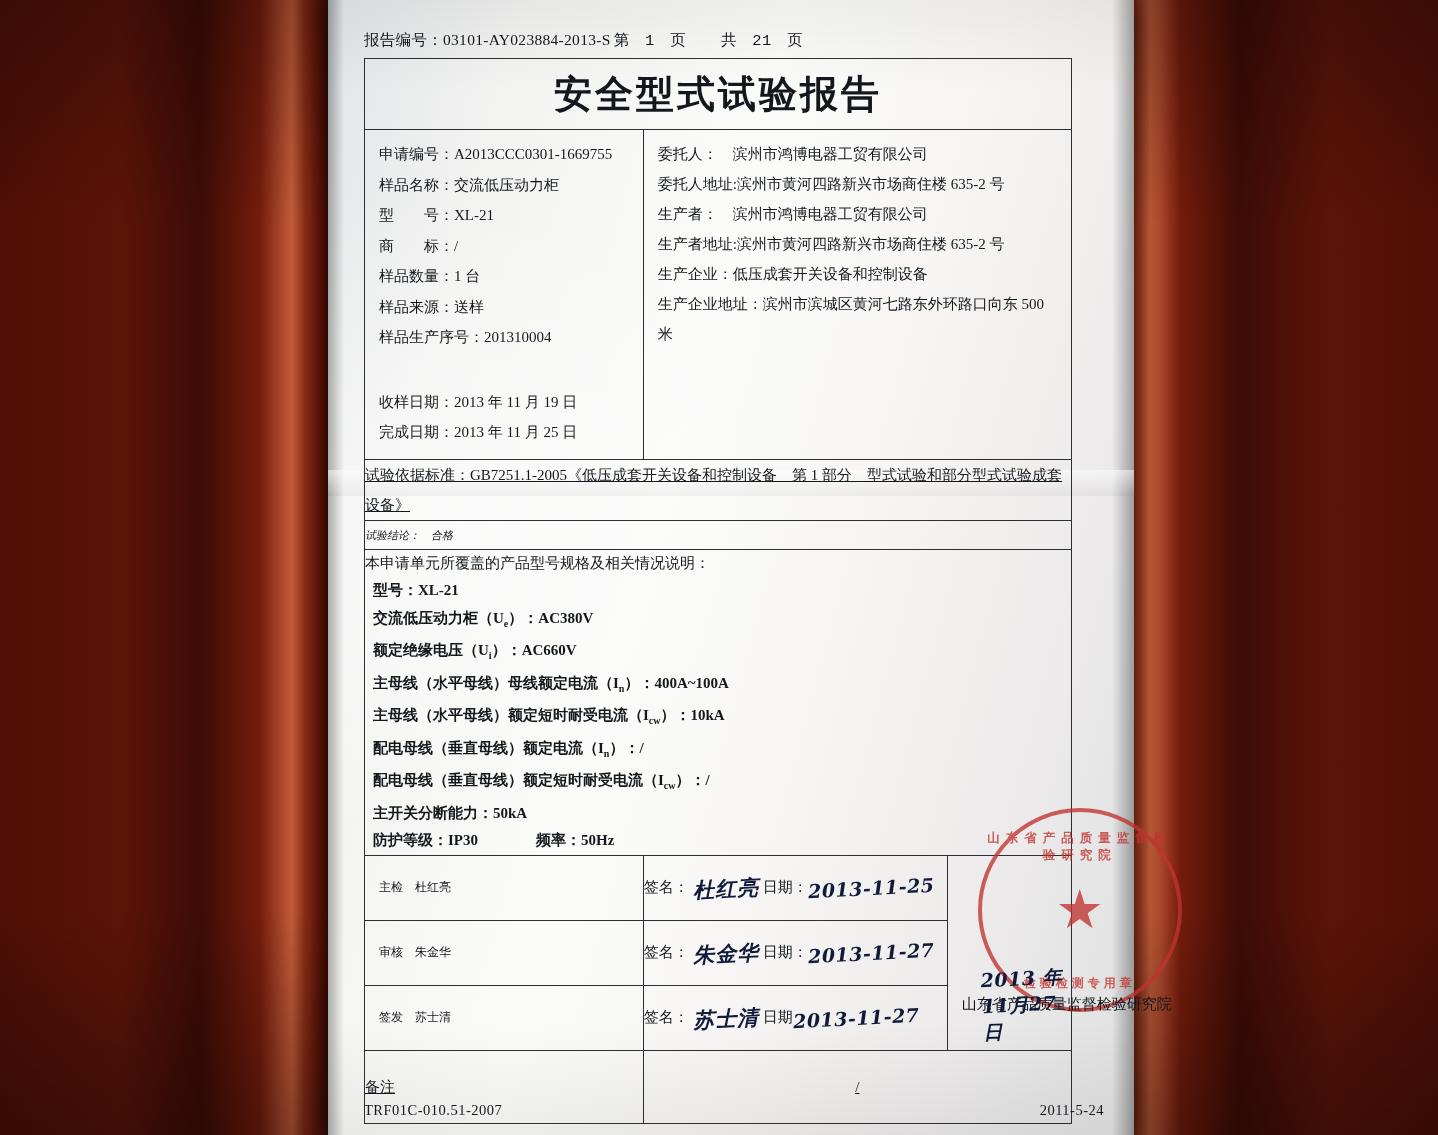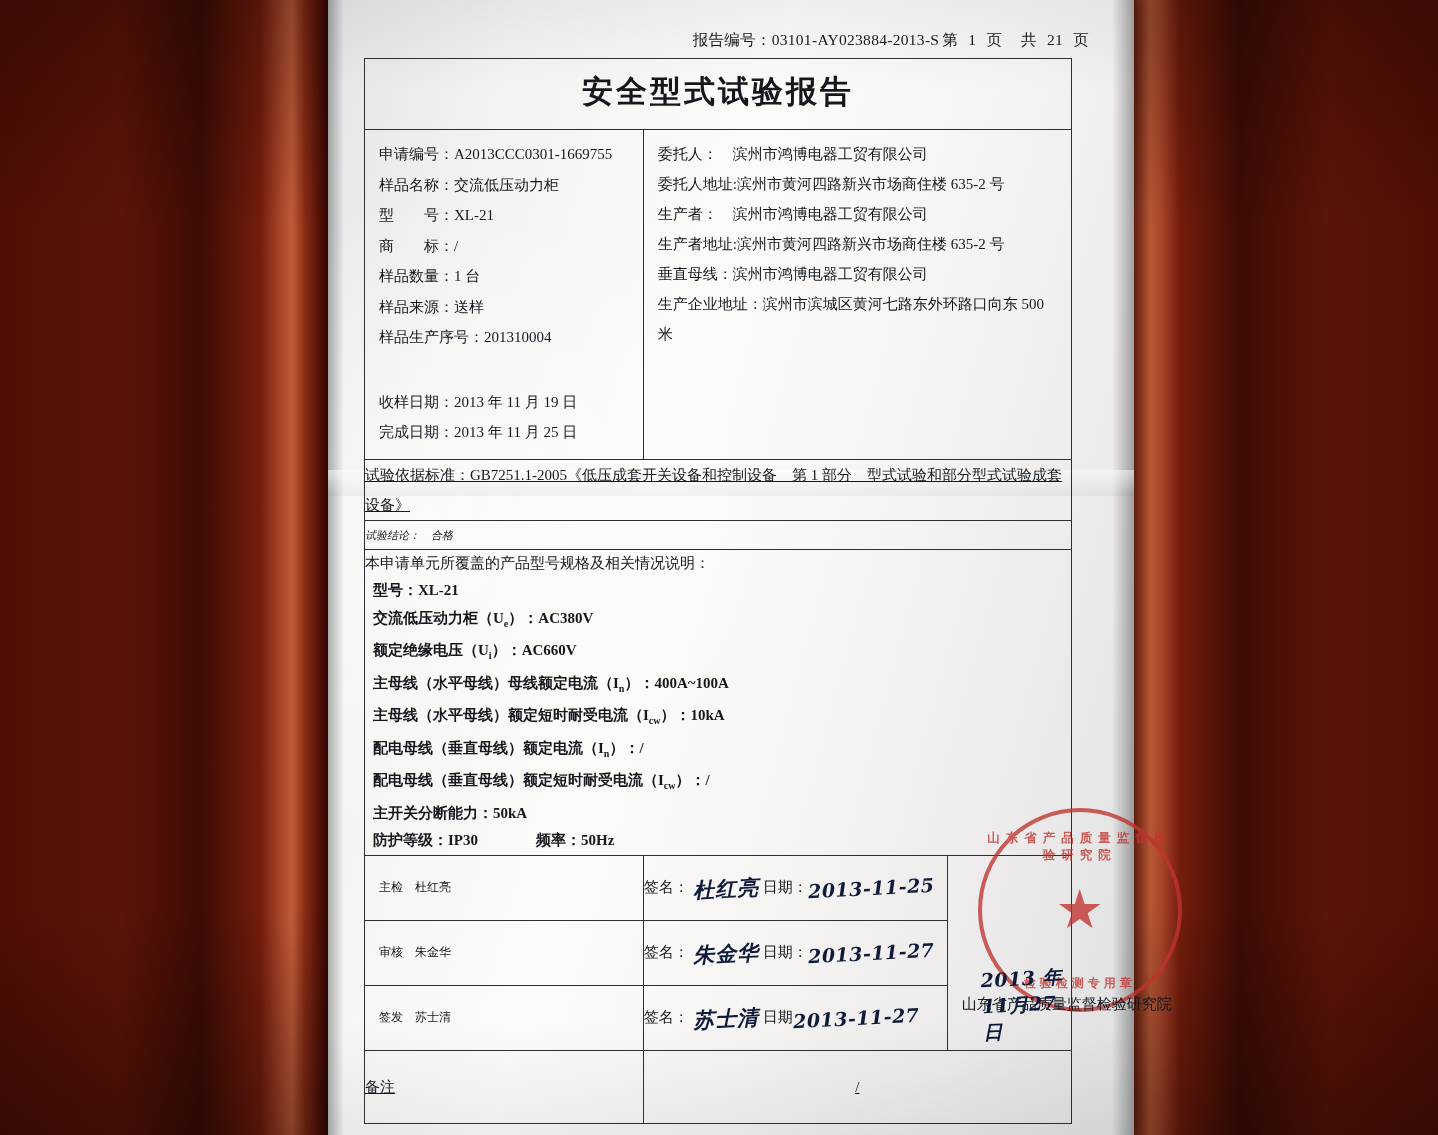--- a/index.html
+++ b/index.html
@@ -61,25 +61,25 @@
     left: 0; top: 0; right: 0; bottom: 0;
     padding: 0;
   }
 
   .hdr {
     position: absolute;
     top: 30px;
     left: 36px;
     right: 30px;
     display: flex;
-    justify-content: flex-end;
+    justify-content: flex-start;
     font-size: 15.5px;
     letter-spacing: 0.3px;
   }
-  .hdr .pageno { margin-right: 12px; }
+  .hdr .pageno { margin-right: 12px; font-family: Liberation Mono, monospace; }
   .hdr .pageno span { margin: 0 3px; }
 
   .doc-table {
     position: absolute;
     left: 36px;
     top: 58px;
     width: 708px;
     border: 1.6px solid #2a2f34;
     border-collapse: collapse;
     background: transparent;
@@ -88,25 +88,25 @@
     border: 1.3px solid #2a2f34;
     vertical-align: top;
     padding: 0;
   }
 
   .title-cell {
     height: 70px;
     text-align: center;
   }
   .doc-title {
-    font-size: 31px;
+    font-size: 38px;
     font-weight: bold;
     letter-spacing: 3px;
     line-height: 70px;
-    font-family: Liberation Mono, monospace;
+    font-family: Liberation Serif, serif;
   }
 
   .pad { padding: 9px 12px 12px 14px; }
 
   .kv {
     font-size: 15px;
     line-height: 30.5px;
     white-space: nowrap;
   }
   .kv-wrap { white-space: normal; line-height: 30px; }
@@ -285,21 +285,21 @@
             <div class="dates">收样日期：2013 年 11 月 19 日</div>
             <div class="dates">完成日期：2013 年 11 月 25 日</div>
           </div>
         </td>
         <td colspan="2">
           <div class="pad kv kv-wrap">
             <div>委托人：　滨州市鸿博电器工贸有限公司</div>
             <div>委托人地址:滨州市黄河四路新兴市场商住楼 635-2 号</div>
             <div>生产者：　滨州市鸿博电器工贸有限公司</div>
             <div>生产者地址:滨州市黄河四路新兴市场商住楼 635-2 号</div>
-            <div>垂直母线：滨州市鸿博电器工贸有限公司</div>
+            <div>生产企业：低压成套开关设备和控制设备</div>
             <div>生产企业地址：滨州市滨城区黄河七路东外环路口向东 500 米</div>
           </div>
         </td>
       </tr>
 
       <tr>
         <td class="std-cell" colspan="3">试验依据标准：GB7251.1-2005《低压成套开关设备和控制设备　第 1 部分　型式试验和部分型式试验成套设备》</td>
       </tr>
 
       <tr>
@@ -383,15 +383,19 @@
         </td>
       </tr>
 
       <tr class="note-row">
         <td class="note-label">备注</td>
         <td class="note-value" colspan="2">/</td>
       </tr>
     </tbody>
       </table>
 
+    <div class="footer">
+      <div>TRF01C-010.51-2007</div>
+      <div>2011-5-24</div>
+    </div>
 
   </div>
 </div>
 
 </body></html>

